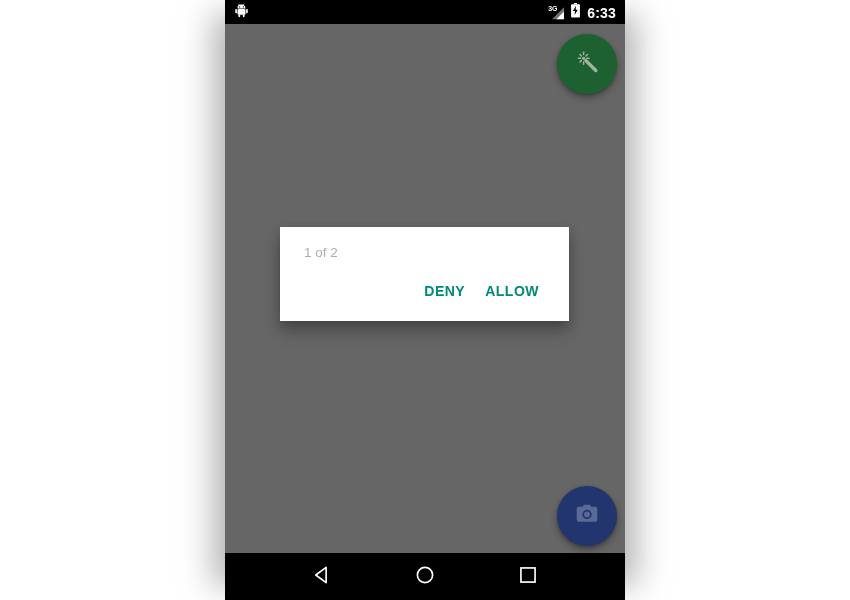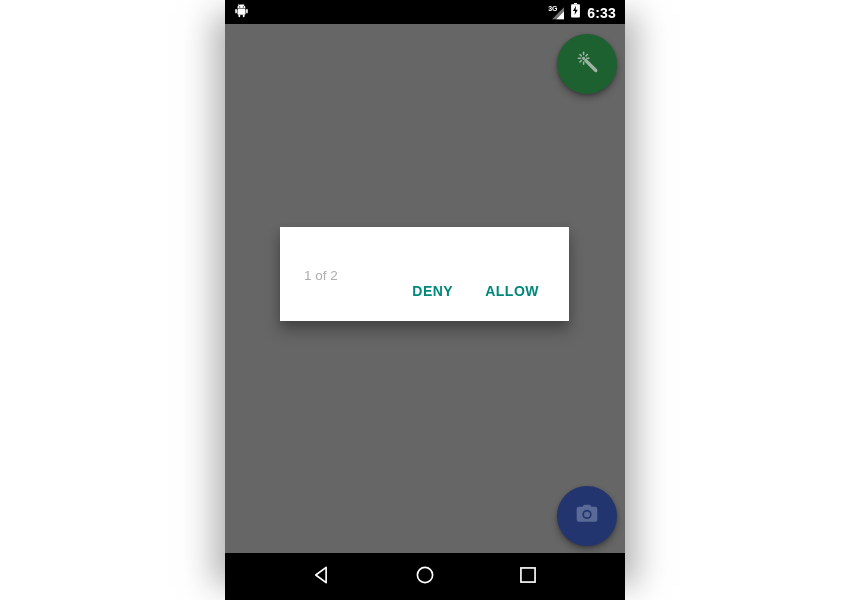--- a/index.html
+++ b/index.html
@@ -149,23 +149,21 @@
     color: #7d7d7d;
     font-weight: normal;
     word-spacing: 0.2px;
   }
   #dialog-app-name {
     color: #4a4a4a;
     font-weight: bold;
   }
   #dialog-actions {
     display: flex;
-    align-items: center;
     padding: 18px 16px 16px 24px;
-    gap: 12px;
   }
   #dialog-counter {
     font-size: 13.5px;
     color: #aeaeae;
     flex: 1;
   }
   .dialog-btn {
     background: none;
     border: none;
     font-family: "Liberation Sans", sans-serif;

